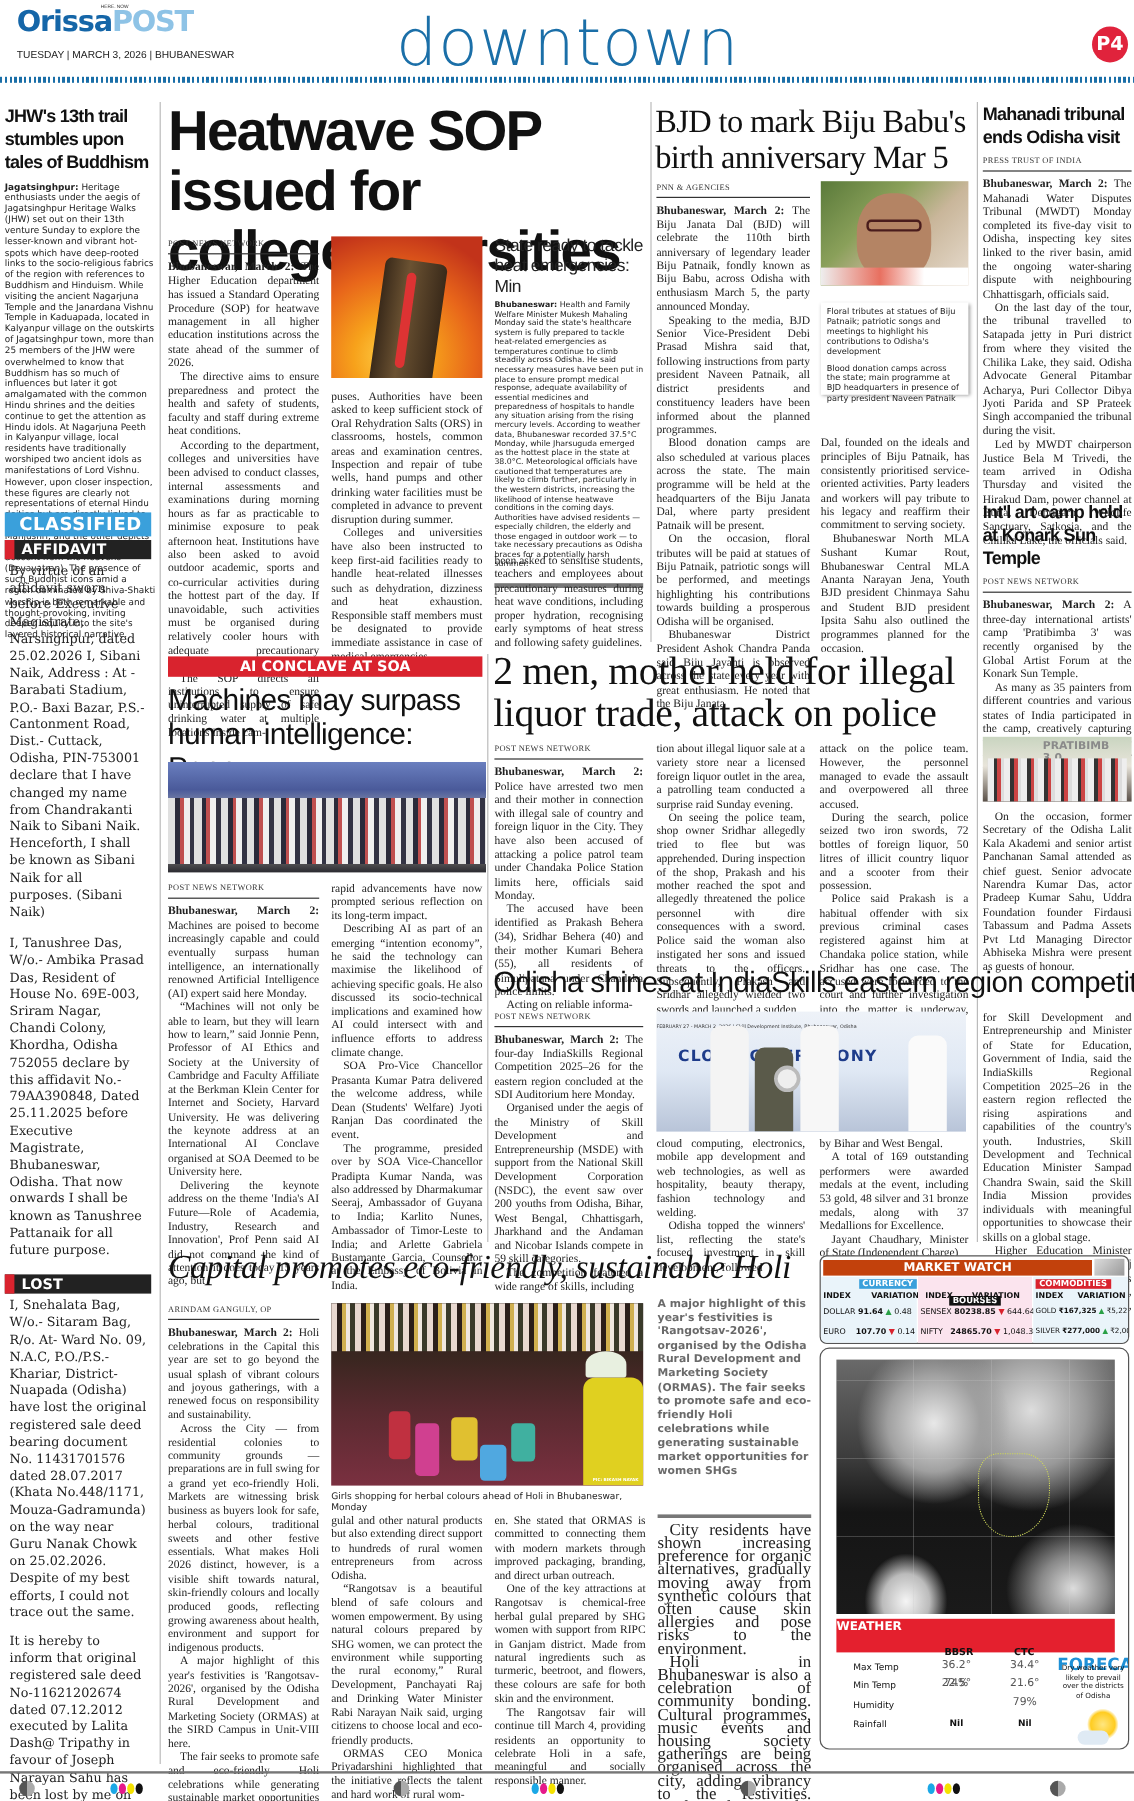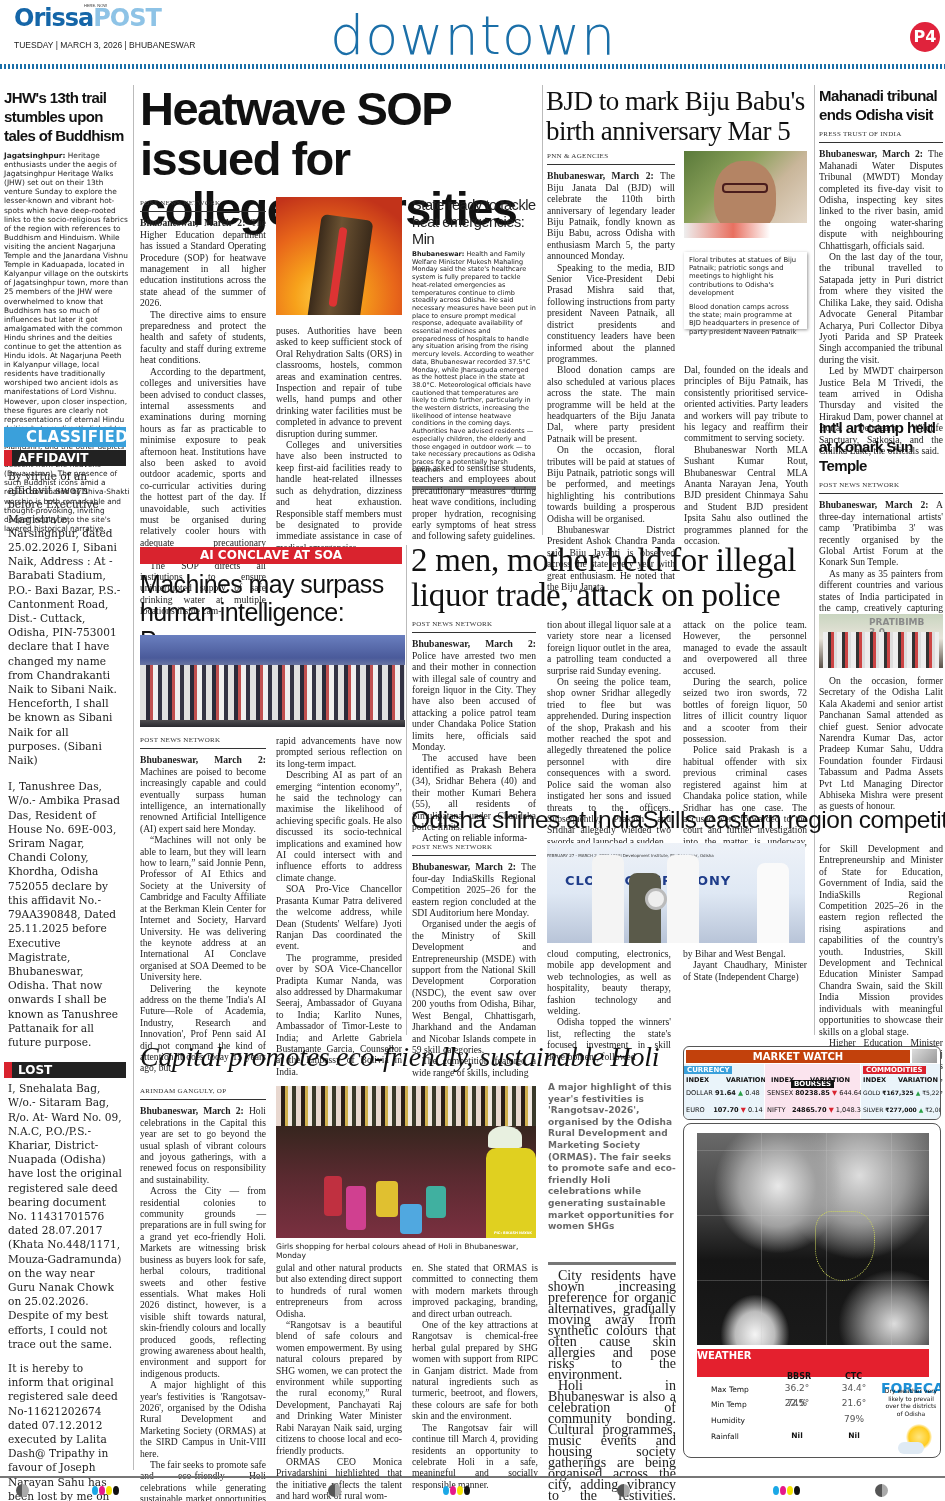--- a/index.html
+++ b/index.html
@@ -14,21 +14,21 @@
 .vline{position:absolute;width:1px;background:#bbb}
 
 #logo-orissa{left:14px;top:4px;font-family:"DejaVu Sans",sans-serif;font-weight:bold;font-size:24px;color:#1566a8;letter-spacing:-1px}
 #logo-post{color:#8ec3e6}
 #header-date{left:14px;top:40px;font-family:"Liberation Sans",sans-serif;font-size:8.5px;color:#222}
 #section-title{left:330px;top:6px;font-family:"DejaVu Sans",sans-serif;font-weight:200;font-size:54px;color:#1b6fa8;letter-spacing:1px;line-height:60px}
 #page-badge{left:910px;top:22px;width:30px;height:30px;border-radius:50%;background:#e0233c;color:#fff;font-family:"DejaVu Sans",sans-serif;font-weight:bold;font-size:16px;text-align:center;line-height:30px}
 #header-rule{left:0;top:64px;width:945px;height:5px;background:repeating-linear-gradient(90deg,#1b6fa8 0 2px,#fff 2px 4px)}
 
 .left-head{font-family:"Liberation Sans",sans-serif;font-weight:bold;font-stretch:condensed;font-size:15px;line-height:19px;color:#111;letter-spacing:-.6px}
-.classified-banner{background:#3aa0db;color:#fff;font-family:"DejaVu Sans",sans-serif;font-weight:bold;font-size:15px;padding:1px 22px;letter-spacing:.5px}
+.classified-banner{background:#3aa0db;color:#fff;font-family:"DejaVu Sans",sans-serif;font-weight:bold;font-size:15px;padding:1px 12px;letter-spacing:.5px}
 .class-label{background:#222;color:#fff;font-family:"DejaVu Sans",sans-serif;font-weight:bold;font-size:12px;padding:0 6px;border-left:8px solid #d9232e;margin-top:3px;line-height:16px}
 .class-text{font-family:"DejaVu Serif",serif;font-size:10.6px;line-height:14.2px;color:#222;padding:3px 4px}
 
 .big-head{font-family:"Liberation Sans",sans-serif;font-weight:bold;color:#111;letter-spacing:-1.5px}
 .serif-head{font-family:"Liberation Serif",serif;color:#111}
 .red-banner{background:#d9232e;color:#fff;font-family:"DejaVu Sans",sans-serif;font-weight:bold;font-size:12px;text-align:center;line-height:17px}
 .photo{position:absolute;overflow:hidden}
 .caption{font-family:"DejaVu Sans",sans-serif;font-size:7.6px;color:#222}
 
 #market{left:683px;top:1046px;width:258px;height:74px;border:1px solid #555;border-radius:6px;overflow:hidden;background:#fff}
@@ -205,20 +205,21 @@
   <div class="abs" style="left:120px;top:12px;width:32px;height:88px;background:#f7f7f7;border-radius:8px 8px 0 0"></div>
   <div class="abs" style="left:210px;top:20px;width:32px;height:80px;background:#fafafa;border-radius:8px 8px 0 0"></div>
   <div class="abs" style="left:98px;top:45px;width:22px;height:22px;border-radius:50%;background:#eee;border:3px solid #bbb"></div>
 </div>
 <div class="abs body-text" style="left:547px;top:948px;width:124px">
   <p class="first">cloud computing, electronics, mobile app development and web technologies, as well as hospitality, beauty therapy, fashion technology and welding.</p>
   <p>Odisha topped the winners' list, reflecting the state's focused investment in skill development, followed</p>
 </div>
 <div class="abs body-text" style="left:683px;top:948px;width:124px">
   <p class="first">by Bihar and West Bengal.</p>
+  <p>A total of 169 outstanding performers were awarded medals at the event, including 53 gold, 48 silver and 31 bronze medals, along with 37 Medallions for Excellence.</p>
   <p>Jayant Chaudhary, Minister of State (Independent Charge)</p>
 </div>
 <div class="abs body-text" style="left:819px;top:843px;width:124px">
   <p class="first">for Skill Development and Entrepreneurship and Minister of State for Education, Government of India, said the IndiaSkills Regional Competition 2025–26 in the eastern region reflected the rising aspirations and capabilities of the country's youth. Industries, Skill Development and Technical Education Minister Sampad Chandra Swain, said the Skill India Mission provides individuals with meaningful opportunities to showcase their skills on a global stage.</p>
   <p>Higher Education Minister Suryabanshi Suraj congratulated the winners across diverse skill categories, praising their dedication, discipline and excellence.</p>
 </div>
 
 <div class="abs serif-head" style="left:140px;top:1041px;width:540px;font-size:28px;line-height:32px;font-style:italic;letter-spacing:-.3px;white-space:nowrap">Capital promotes eco-friendly, sustainable Holi</div>
 <div class="abs body-text" style="left:140px;top:1086px;width:126px">
   <div class="byline">ARINDAM GANGULY, OP</div>
@@ -253,21 +254,21 @@
 <div class="abs" style="left:548px;top:1262px;width:128px;height:3px;background:#777"></div>
 <div class="abs body-text" style="left:548px;top:1270px;width:128px;font-size:14px;line-height:11px">
   <p>City residents have shown increasing preference for organic alternatives, gradually moving away from synthetic colours that often cause skin allergies and pose risks to the environment.</p>
   <p>Holi in Bhubaneswar is also a celebration of community bonding. Cultural programmes, music events and housing society gatherings are being organised across the city, adding vibrancy to the festivities. Traditional Odia sweets and snacks are enhancing the festive spirit, while local artisans are witnessing a surge in demand for handcrafted home décor and gift items.</p>
 </div>
 
 <div class="abs" id="market">
   <div id="market-title">MARKET WATCH</div>
   <div class="abs" style="right:3px;top:2px;width:25px;height:14px;background:linear-gradient(135deg,#ddd,#999)"></div>
   <div class="mkt-col" style="left:0;width:80px;background:#eaf4fa">
-    <div style="text-align:left;margin-top:2px"><span class="mkt-label" style="background:#3aa0db">CURRENCY</span></div>
+    <div style="text-align:right;margin-top:2px"><span class="mkt-label" style="background:#3aa0db">CURRENCY</span></div>
     <div class="mkt-row" style="left:2px;top:12px;font-weight:bold">INDEX</div>
     <div class="mkt-row" style="left:42px;top:12px;font-weight:bold">VARIATION</div>
     <div class="mkt-row" style="left:2px;top:25px"><span>DOLLAR</span> <b>91.64</b> <span class="up">▲</span> <span>0.48</span></div>
     <div class="mkt-row" style="left:2px;top:42px"><span>EURO</span> &nbsp;&nbsp;&nbsp;<b>107.70</b> <span class="down">▼</span> <span>0.14</span></div>
   </div>
   <div class="mkt-col" style="left:81px;width:95px;background:#fbe4ee">
     <div style="text-align:center;margin-top:16px"><span class="mkt-label" style="background:#111">BOURSES</span></div>
     <div class="mkt-row" style="left:6px;top:12px;font-weight:bold">INDEX</div>
     <div class="mkt-row" style="left:45px;top:12px;font-weight:bold">VARIATION</div>
     <div class="mkt-row" style="left:2px;top:25px"><span>SENSEX</span> <b>80238.85</b> <span class="down">▼</span> <span>644.64</span></div>

